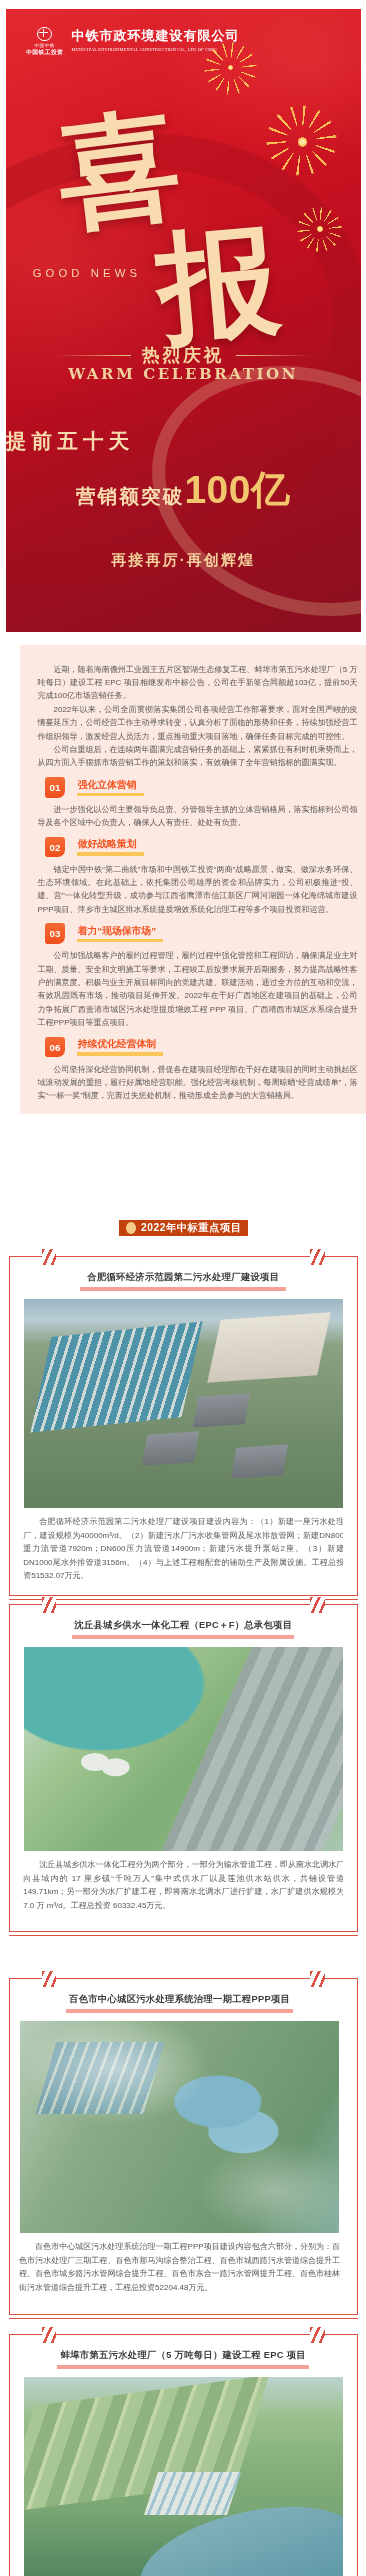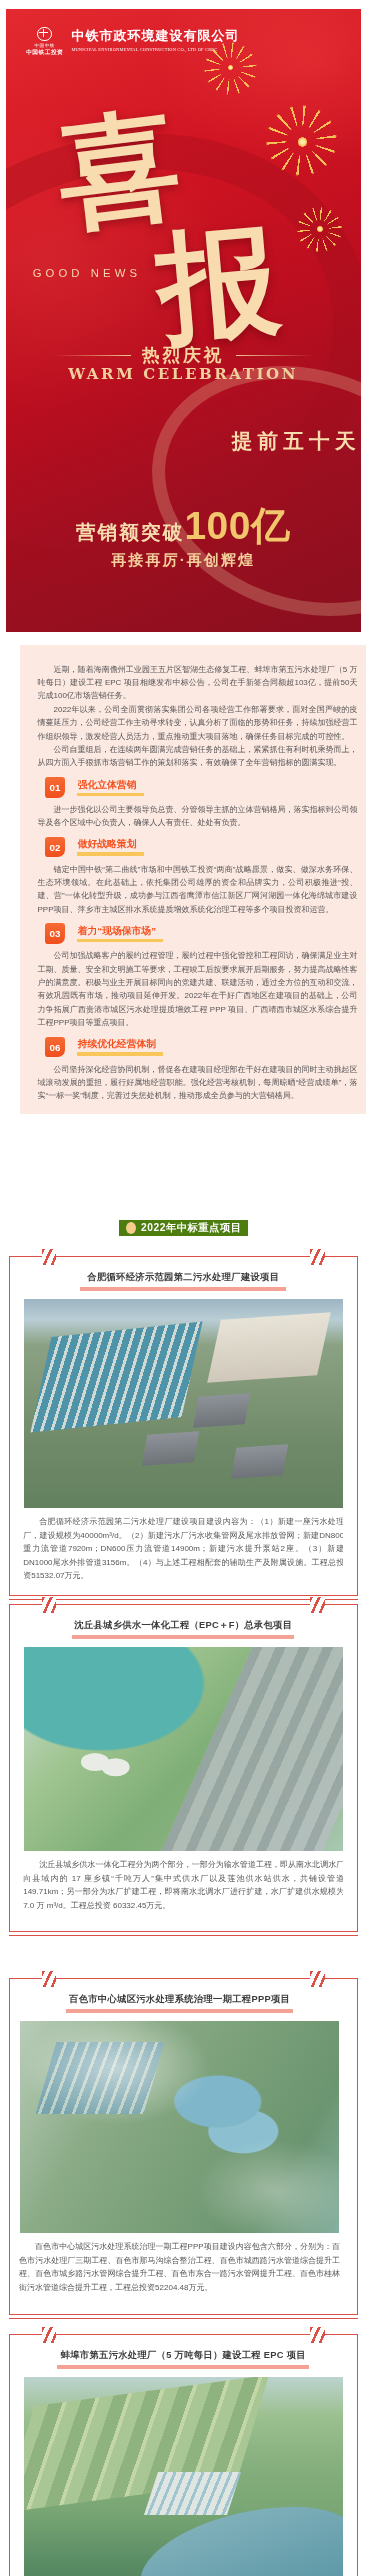--- a/index.html
+++ b/index.html
@@ -36,38 +36,38 @@
       -webkit-mask:radial-gradient(circle, transparent 0 26%, #000 30% 62%, transparent 66%);
       mask:radial-gradient(circle, transparent 0 26%, #000 30% 62%, transparent 66%);}
   .fw-dot{position:absolute;border-radius:50%;background:radial-gradient(circle,#ffe9a8 0 30%,#f3b23c 70%,transparent 72%);}
   .cele-row{position:absolute;top:334px;left:0;width:100%;display:flex;align-items:center;justify-content:center;}
   .cele-line{width:77px;height:1px;background:linear-gradient(90deg,transparent,#eec98e);}
   .cele-line.r{background:linear-gradient(270deg,transparent,#eec98e);}
   .cele-txt{margin:0 11.3px;color:#f5d6a0;font-family:"DejaVu Serif","Liberation Serif",serif;
             font-weight:bold;font-size:17.5px;letter-spacing:3.1px;}
   .warm{position:absolute;top:356px;width:100%;text-align:center;color:#f0d09c;
         font-family:"DejaVu Serif","Liberation Serif",serif;font-weight:bold;font-size:15px;letter-spacing:2.6px;}
-  .ahead{position:absolute;top:418px;width:100%;text-align:right;color:#f7dcae;
+  .ahead{position:absolute;top:418px;width:100%;text-align:left;color:#f7dcae;
          font-weight:bold;font-size:20.6px;letter-spacing:5.2px;}
-  .sales{position:absolute;top:461px;width:100%;display:flex;justify-content:center;align-items:baseline;color:#f7dcae;margin-top:36px;}
+  .sales{position:absolute;top:461px;width:100%;display:flex;justify-content:center;align-items:baseline;color:#f7dcae;}
   .sales-pre{font-weight:bold;font-size:19.6px;letter-spacing:2.1px;}
   .sales-num{font-weight:bold;font-size:39px;color:#f2c66d;letter-spacing:0.5px;line-height:1;}
   .slogan{position:absolute;top:542px;width:100%;text-align:center;color:#f3cf9b;
           font-weight:bold;font-size:15px;letter-spacing:2.1px;}
   
   .pink{position:absolute;top:645px;left:20px;width:355px;height:469px;background:#fbe9e2;
         box-sizing:border-box;padding:17.5px 17.5px 10.3px 17.5px;overflow:hidden;}
   .pink p{margin:0;color:#5a5656;font-size:8px;line-height:13.4px;text-align:justify;text-indent:2em;}
   .sec{margin:7.2px 0 5.2px 7.2px;display:flex;align-items:center;}
   .badge{width:20.6px;height:20.6px;border-radius:3.1px 3.1px 7.2px 3.1px;background:linear-gradient(180deg,#f56a33,#f04f1d);
          color:#fff;font-weight:bold;font-size:9.8px;display:flex;align-items:center;justify-content:center;}
   .sec-title{margin-left:12.4px;position:relative;font-weight:bold;font-size:9.8px;color:#f4511f;padding-bottom:4.1px;}
   .sec-title::after{content:"";position:absolute;left:-1px;right:-7.2px;bottom:0;height:3.1px;background:#f9c65a;}
   
-  .btn2022{position:absolute;top:1220px;left:119px;width:129px;height:16px;background:#4d7c0f;
+  .btn2022{position:absolute;top:1220px;left:119px;width:129px;height:16px;background:#c2410c;
            display:flex;align-items:center;justify-content:center;}
   .btn-dot{width:10.3px;height:12.4px;border-radius:50%;background:#f6ce8c;margin-right:5.2px;}
   .btn-label{color:#fff;font-weight:bold;font-size:10.3px;letter-spacing:0.5px;}
   
   .card{position:absolute;left:8.8px;width:349px;box-sizing:border-box;border:1px solid #dc4f44;background:#fff;
         padding:14.4px 13.4px 10.3px 13.4px;overflow:visible;}
   .card::after{content:"";position:absolute;left:-1px;right:-1px;bottom:-5.2px;height:1px;background:#dc4f44;}
   .mark{position:absolute;top:-8.2px;width:14.4px;height:16.5px;background:#ffffff;}
   .mark::before{content:"";position:absolute;inset:0;
       background:repeating-linear-gradient(115deg,#dc4f44 0 2.6px,transparent 2.6px 7.2px);}

